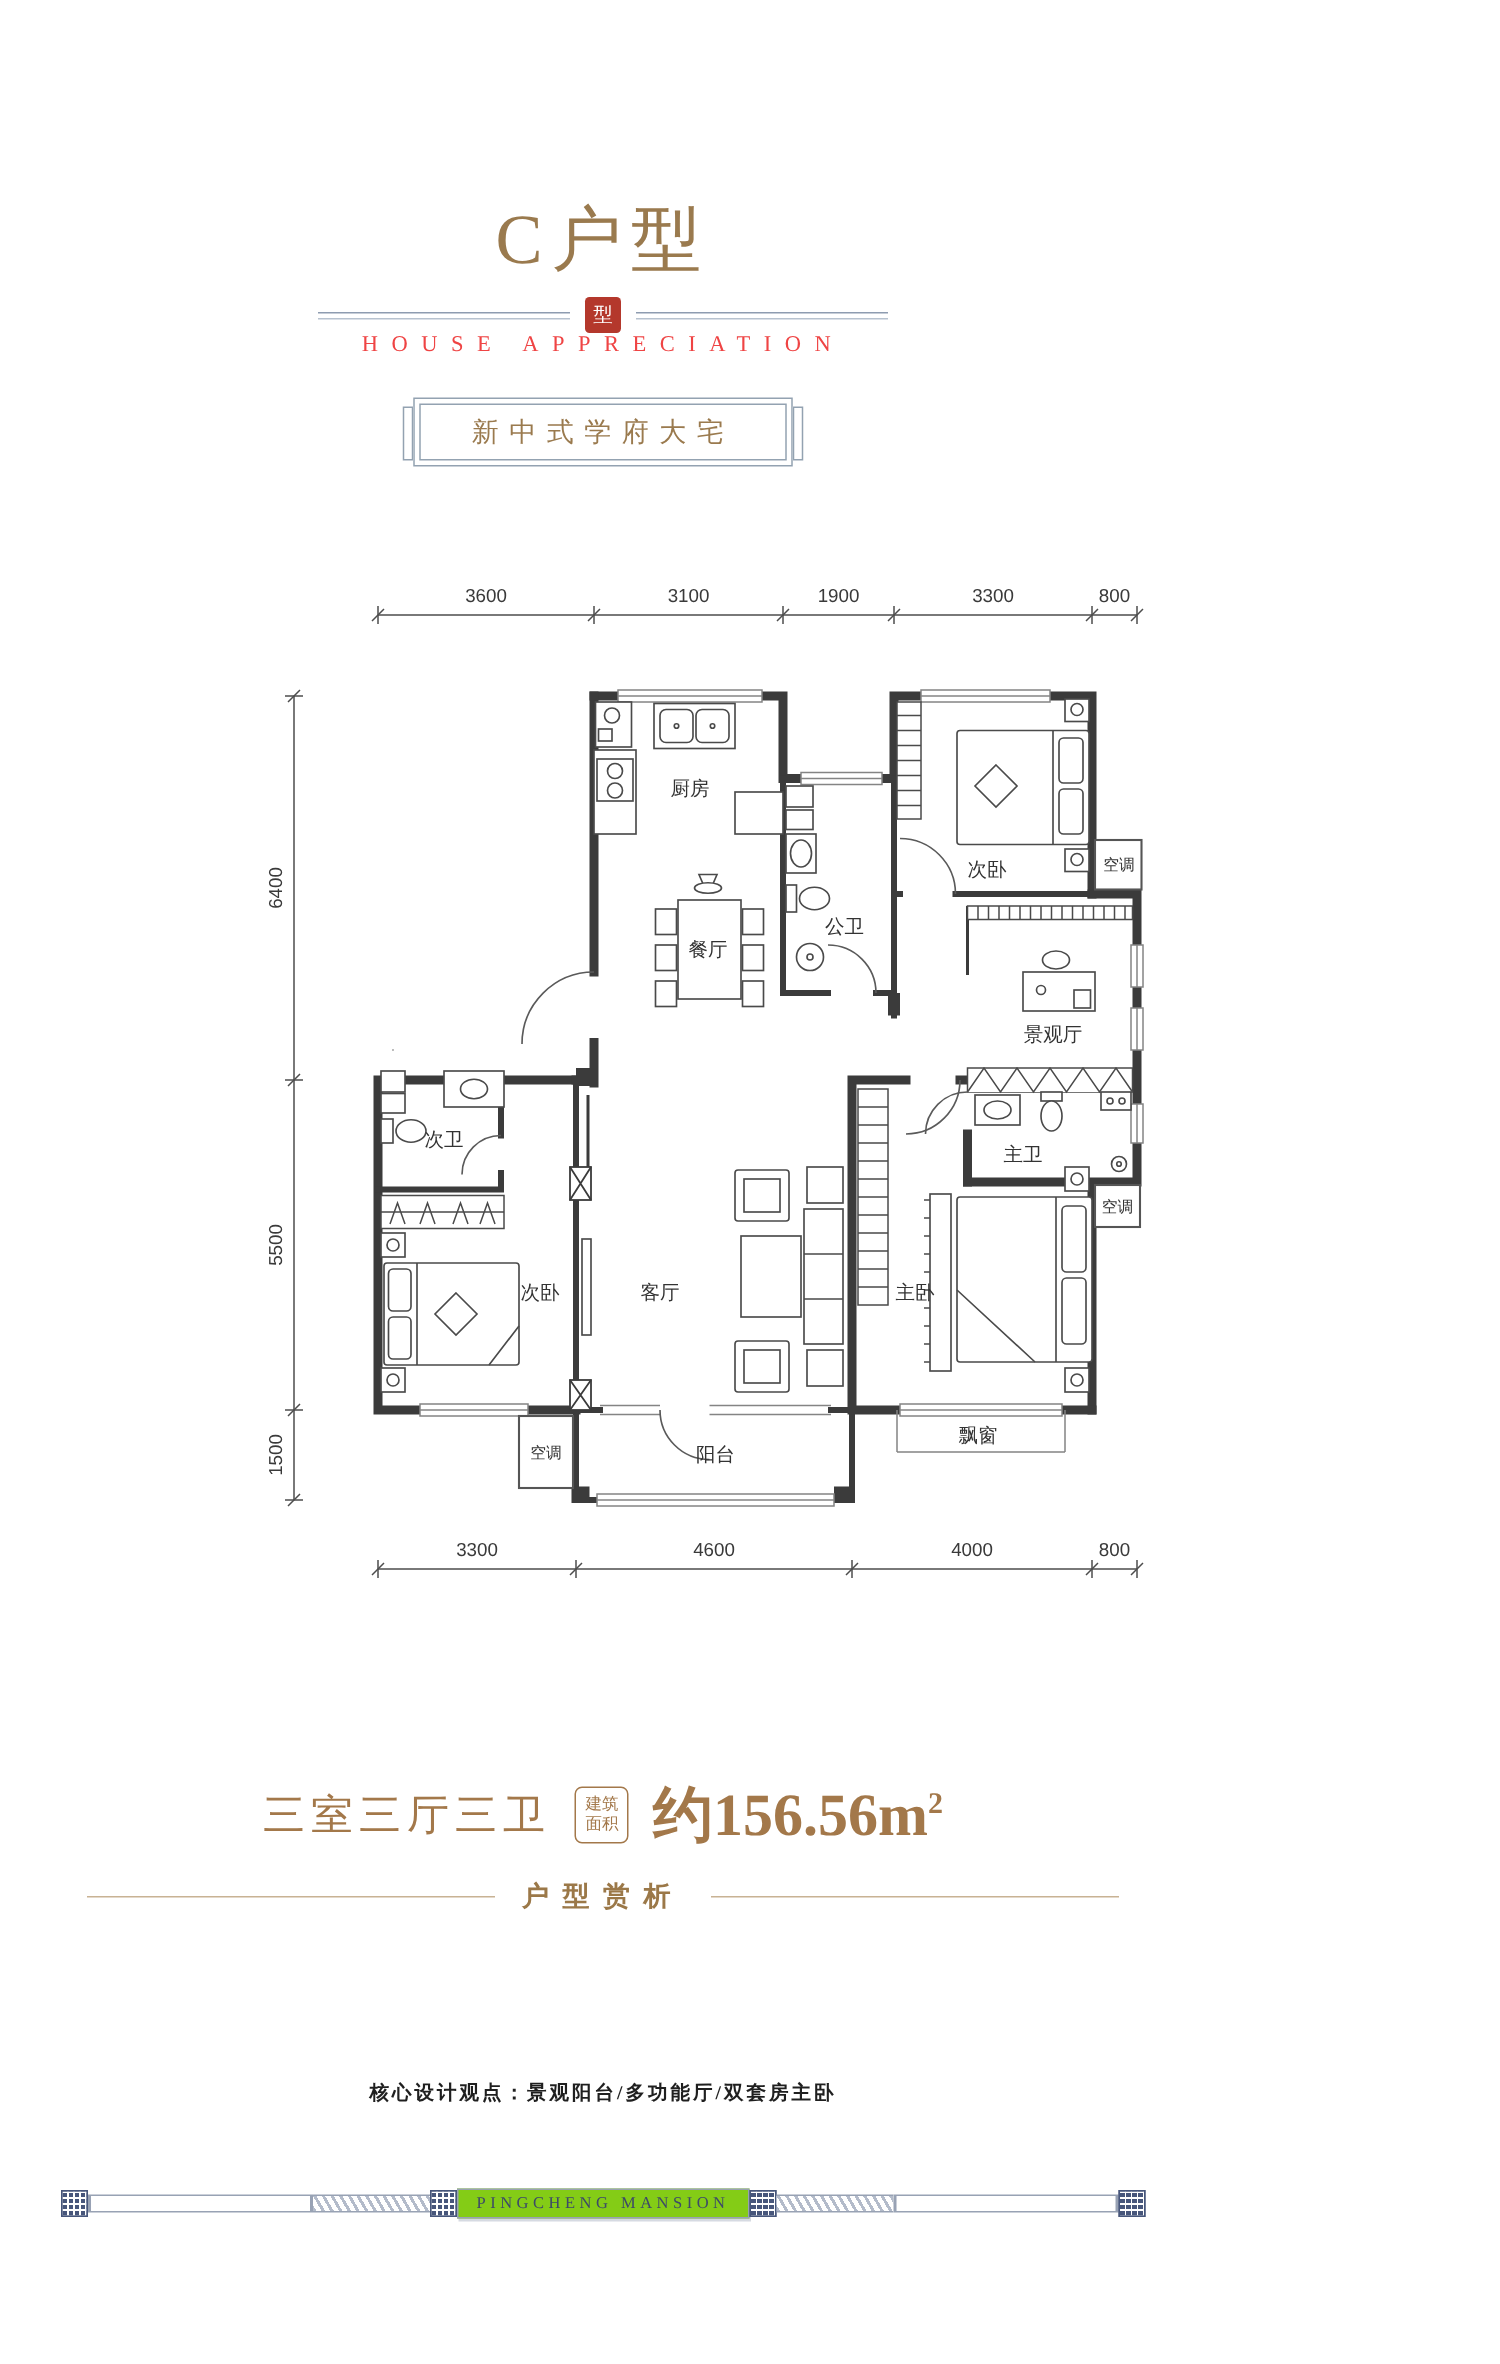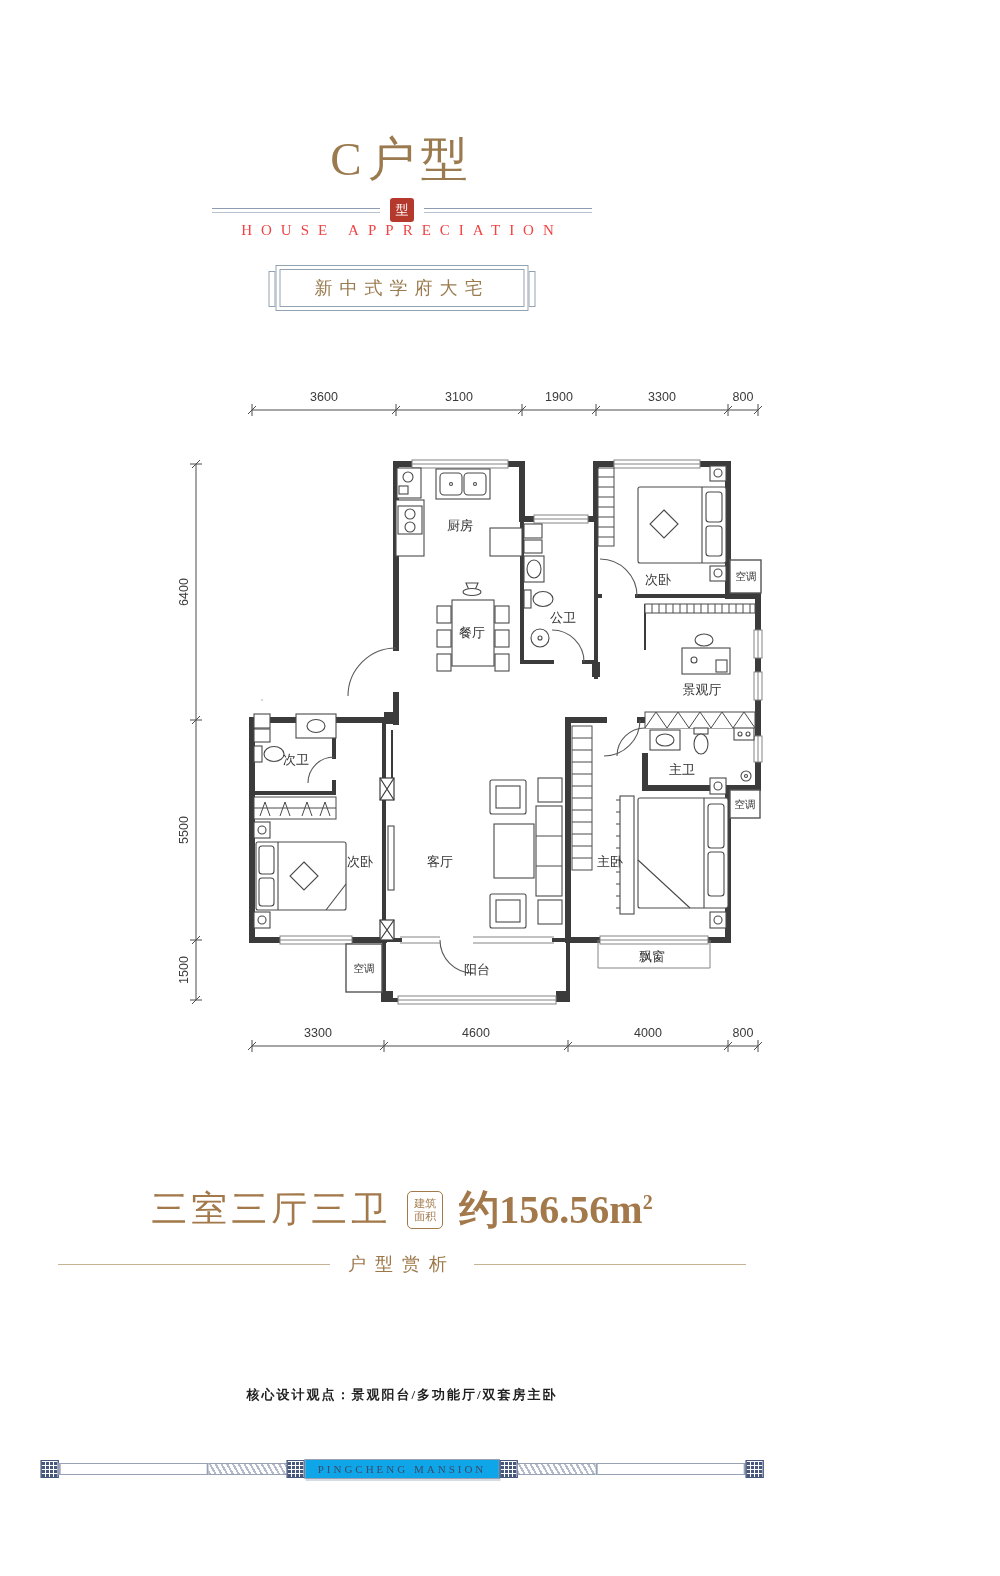--- a/index.html
+++ b/index.html
@@ -23,48 +23,48 @@
          font-family:"Liberation Serif","DejaVu Serif",serif;font-size:18px;color:#9a7a4e;
          letter-spacing:7px;white-space:nowrap;}
   .badge .cap{position:absolute;top:5px;width:5px;height:calc(100% - 10px);
          border:1px solid #93a2b1;background:#fff;}
   .badge .cap.left{left:-8px;} .badge .cap.right{right:-8px;}
   
   #plan{position:absolute;left:170px;top:380px;}
   
   .spec-row{position:absolute;top:1182px;left:0;width:100%;display:flex;align-items:center;
             justify-content:center;gap:16px;color:#a3784a;}
-  .spec-rooms{font-family:Liberation Sans, sans-serif;font-size:36px;letter-spacing:4px;}
+  .spec-rooms{font-family:Liberation Sans, sans-serif;font-size:28px;letter-spacing:4px;}
   .area-box{width:34px;height:36px;border:1px solid #a3784a;border-radius:5px;display:flex;
             flex-direction:column;align-items:center;justify-content:center;font-size:11px;
             line-height:13px;font-family:"Liberation Serif",serif;}
   .area-val{font-family:"Liberation Serif","DejaVu Serif",serif;font-size:40px;font-weight:bold;}
   .area-val sup{font-size:20px;}
   
   .section-head{position:absolute;top:1252px;left:0;width:100%;display:flex;align-items:center;
                 justify-content:center;gap:18px;}
   .sec-line{width:272px;height:1px;background:#c8b294;}
   .sec-title{font-family:"Liberation Serif","DejaVu Serif",serif;font-size:18px;color:#9b7848;
-             letter-spacing:9px;white-space:nowrap;}
+             letter-spacing:9px;white-space:nowrap;font-weight:bold;}
   .para{position:absolute;top:1292px;left:0;width:100%;text-align:center;
         font-family:"Liberation Serif","DejaVu Serif",serif;font-size:15.5px;color:#3b3b3b;
         line-height:29px;letter-spacing:1px;}
   .core{position:absolute;top:1386px;left:0;width:100%;text-align:center;
         font-family:"Liberation Serif","DejaVu Serif",serif;font-size:13px;font-weight:bold;
         color:#1f1f1f;letter-spacing:2px;}
   
   .footer-band{position:absolute;top:1459px;left:50%;transform:translateX(-50%);
                display:flex;align-items:center;}
   .rosette{width:16px;height:16px;background-color:#47567b;border:1px solid #47567b;
            background-image:repeating-linear-gradient(0deg,transparent 0 3px,#fff 3px 4px),
                             repeating-linear-gradient(90deg,transparent 0 3px,#fff 3px 4px);}
   .bar{height:10px;width:146px;background:#fff;border:1px solid #98a2b4;border-left-width:2px;border-right-width:2px;}
   .wave{height:10px;width:78px;border-top:1px solid #98a2b4;border-bottom:1px solid #98a2b4;
         background:repeating-linear-gradient(60deg,#b3bbca 0 2px,#ffffff 2px 5px);}
-  .brand-box{border:1px solid #98a2b4;background:#0ea5e9;box-shadow:1px 2px 0 #d6dae2;
+  .brand-box{border:1px solid #98a2b4;background:#84cc16;box-shadow:1px 2px 0 #d6dae2;
              padding:3px 12px;font-family:"Liberation Serif","DejaVu Serif",serif;
              font-size:11px;letter-spacing:3px;color:#3d4a68;white-space:nowrap;}
   
   text{font-family:"Liberation Sans","DejaVu Sans",sans-serif;}
   .room-lb{font-size:13px;fill:#333;}
   .ac-lb{font-size:10.5px;fill:#333;}
   .dim-lb{font-size:12.5px;fill:#3a3a3a;}
 </style>
 </head>
 <body>

